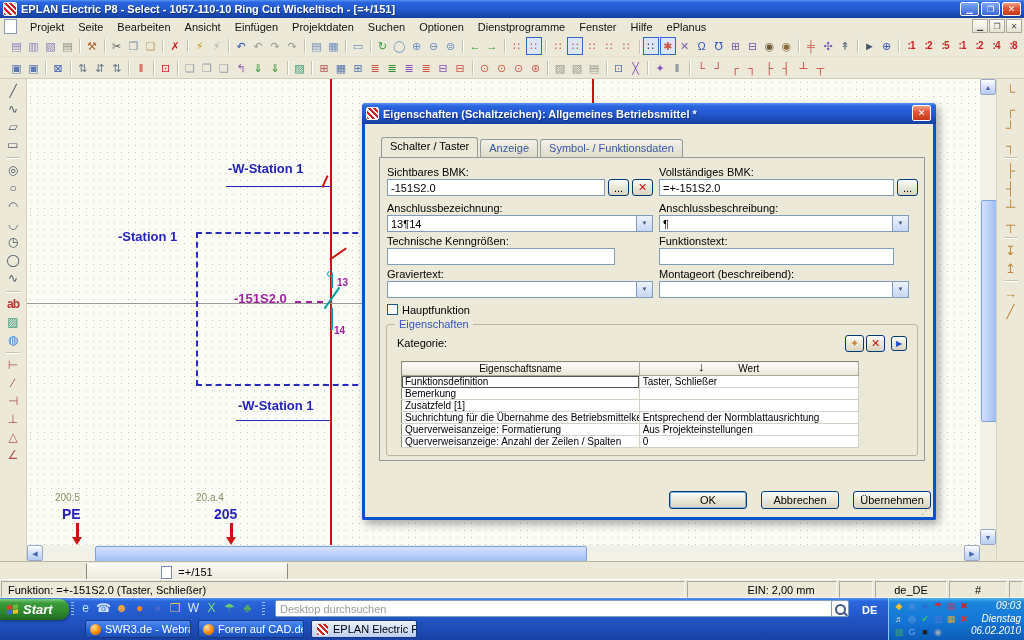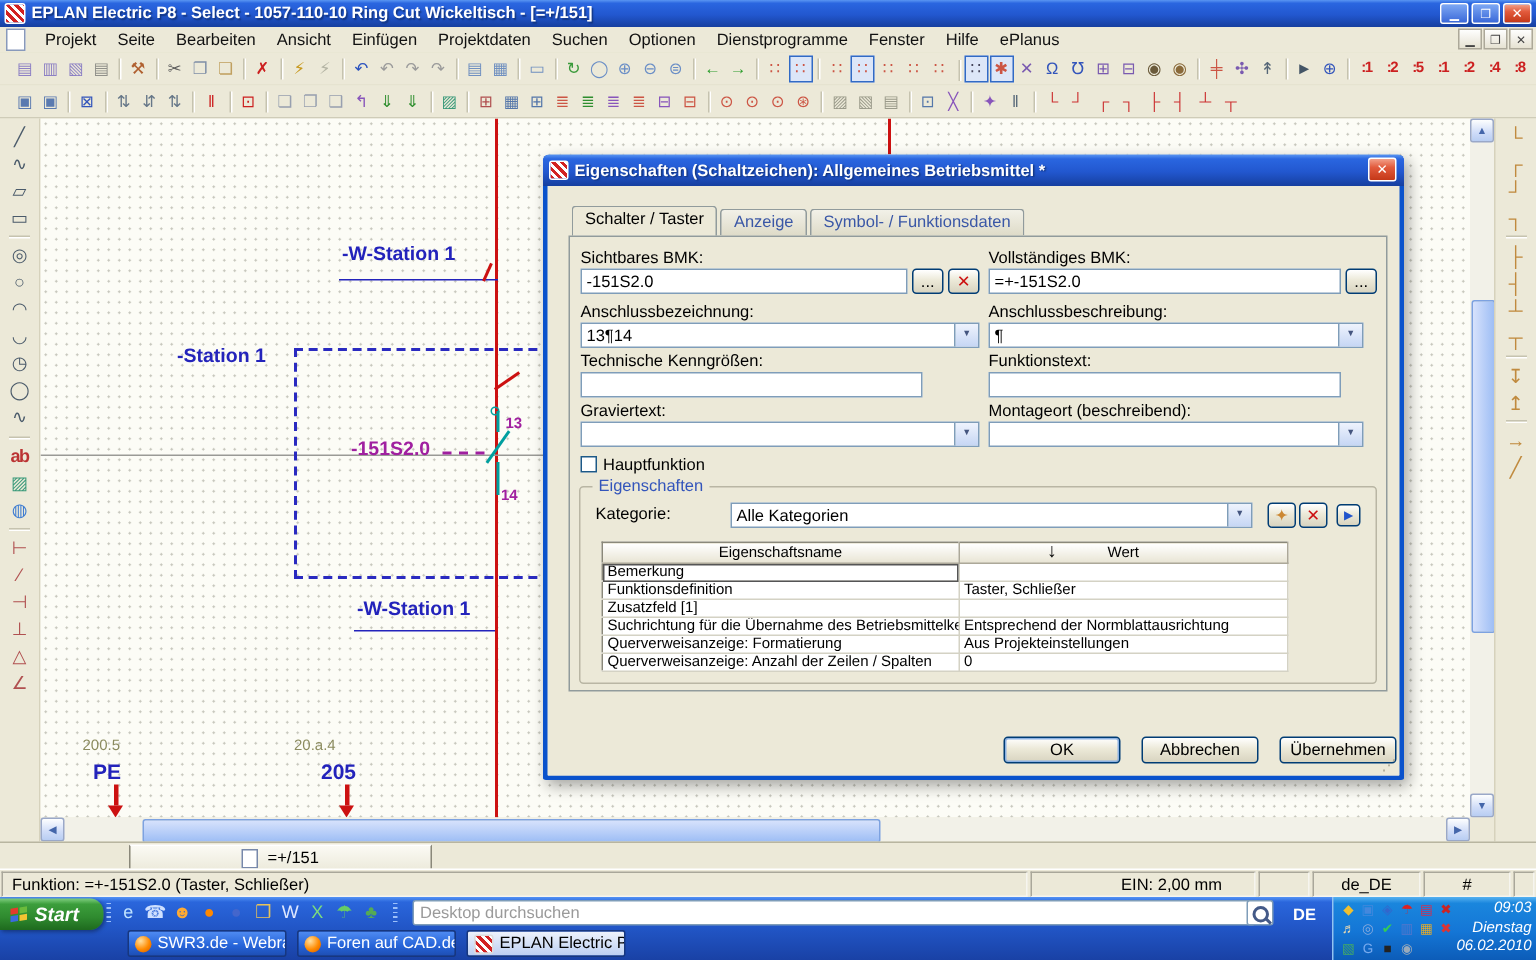--- a/index.html
+++ b/index.html
@@ -549,50 +549,46 @@
         <span class="cval"></span>
         <span class="cbtn">▼</span>
       </div>
 
       <span class="chk" style="left:7px;top:146px;"></span>
       <span class="flabel" style="left:22px;top:146px;">Hauptfunktion</span>
 
       <div class="group" style="left:6px;top:166px;width:530px;height:130px;">
         <span class="group-legend">Eigenschaften</span>
         <span class="flabel" style="left:10px;top:12px;">Kategorie:</span>
-        <div class="combo" style="left:100px;top:10px;width:348px;">
-          <span class="cval">Alle Kategorien</span>
-          <span class="cbtn">▼</span>
-        </div>
         <span class="xpbtn" style="left:458px;top:10px;width:19px;height:17px;color:#cc8833;">✦</span>
         <span class="xpbtn" style="left:479px;top:10px;width:19px;height:17px;">
             <span class="redx">✕</span>
           </span>
         <span class="xpbtn" style="left:504px;top:11px;width:16px;height:15px;color:#2255cc;font-size:8px;">▶</span>
 
         <table class="ptable" style="left:14px;top:36px;width:458px;">
           <colgroup>
               <col style="width:52%;">
               <col style="width:48%;">
             </colgroup>
           <thead>
             <tr>
               <th>Eigenschaftsname</th>
               <th>Wert</th>
             </tr>
           </thead>
           <tbody>
 
           <tr>
+              <td>Funktionsdefinition</td>
+              <td>Taster, Schließer</td>
+            </tr>
+              <tr>
               <td>Bemerkung</td>
               <td></td>
-            </tr>
-              <tr>
-              <td>Funktionsdefinition</td>
-              <td>Taster, Schließer</td>
             </tr>
               <tr>
               <td>Zusatzfeld [1]</td>
               <td></td>
             </tr>
               <tr>
               <td>Suchrichtung für die Übernahme des Betriebsmittelkennzeichens</td>
               <td>Entsprechend der Normblattausrichtung</td>
             </tr>
               <tr>

